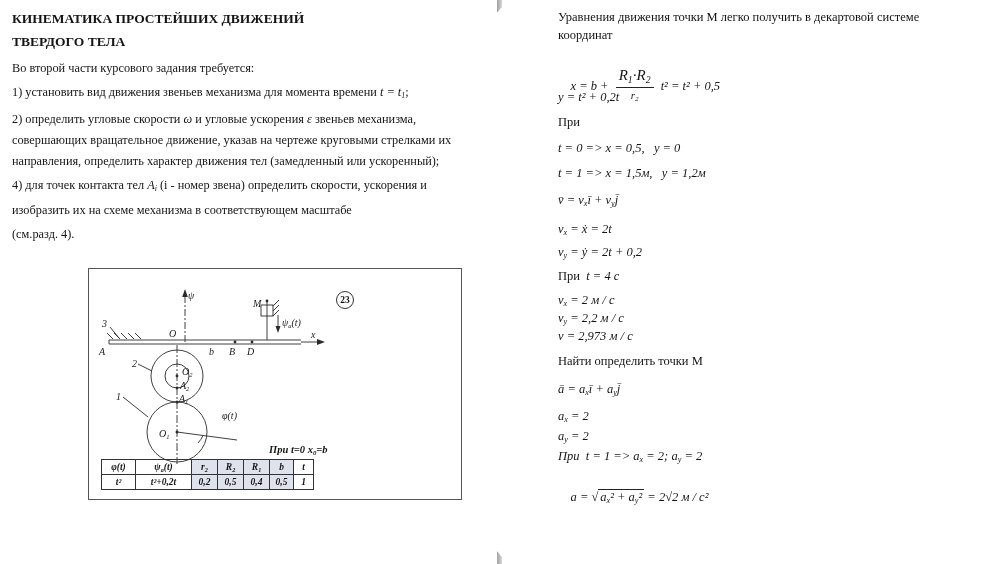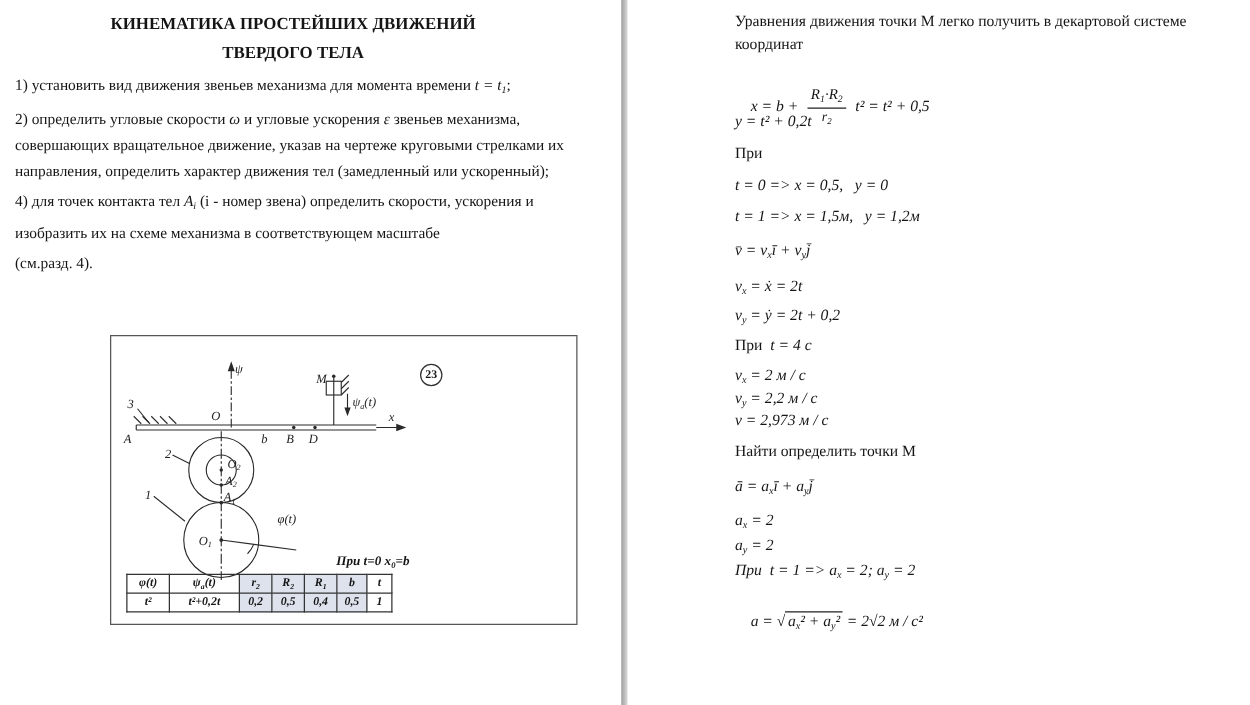--- a/index.html
+++ b/index.html
@@ -6,28 +6,28 @@
   html, body { width: 1000px; height: 564px; }
   body {
     position: relative;
     background: #ffffff;
     font-family: "Liberation Serif", "DejaVu Serif", serif;
     color: #151515;
     overflow: hidden;
   }
   .page { position: absolute; top: 0; height: 564px; background: #fff; }
   .page-left  { left: 0; width: 497px; padding: 8px 40px 0 12px; }
-  .page-right { left: 522px; width: 426px; border-radius: 29px; }
+  .page-right { left: 492px; width: 426px; border-radius: 29px; }
   .gutter {
     position: absolute; left: 497px; top: 0; width: 5px; height: 564px;
     background: linear-gradient(to right, #9f9f9f, #d8d8d8);
   }
 
   
-  .title { text-align: center; font-weight: bold; font-size: 13.5px; line-height: 21px; margin-bottom: 2px; }
+  .title { font-weight: bold; font-size: 13.5px; line-height: 21px; margin-bottom: 2px; }
   .title2 { margin-bottom: 6px; }
   .para { font-size: 12.3px; line-height: 21px; margin-bottom: 3px; }
 
   .sub   { font-size: 0.65em; vertical-align: -0.3em; }
   .i     { font-style: italic; }
   .sub.i { font-style: italic; }
 
   
   .figure {
     position: absolute; left: 88px; top: 268px; width: 374px; height: 232px;
@@ -65,32 +65,33 @@
   .ftable td.shade { background: #dde2ec; }
 
   
   .rline {
     position: absolute; left: 66px;
     font-size: 12.5px; line-height: 18px; white-space: pre; color: #151515;
   }
   .rpara { width: 398px; white-space: normal; }
   .eq { font-style: italic; }
   .frac { display: inline-block; text-align: center; vertical-align: middle; margin: 0 4px; }
-  .fnum { display: block; border-bottom: 1px solid #222; padding: 0 3px; font-size: 12px; line-height: 14px; }
+  .fnum { display: block; border-bottom: 1px solid #222; padding: 0 3px; font-size: 15px; line-height: 14px; }
   .fden { display: block; font-size: 11px; line-height: 14px; }
   .sqrt-sign { font-style: normal; }
   .radicand { border-top: 1px solid #222; padding: 0 2px; }
 </style>
 </head>
 <body>
 
 <div class="page page-left">
   <div class="title">КИНЕМАТИКА ПРОСТЕЙШИХ ДВИЖЕНИЙ</div>
   <div class="title title2">ТВЕРДОГО ТЕЛА</div>
 
+  <div class="para">Во второй части курсового задания требуется:</div>
   <div class="para"><span>1) установить вид движения звеньев механизма для момента времени  </span><span class="i">t = t</span><span class="sub i">1</span><span>;</span></div>
   <div class="para"><span>2) определить угловые скорости  </span><span class="i">ω</span><span>  и угловые ускорения  </span><span class="i">ε</span><span>  звеньев механизма, совершающих вращательное движение, указав на чертеже круговыми стрелками их направления, определить характер движения тел (замедленный или ускоренный);</span></div>
   <div class="para"><span>4) для точек контакта тел  </span><span class="i">A</span><span class="sub i">i</span><span>  (i - номер звена) определить скорости, ускорения и изобразить их на схеме механизма в соответствующем масштабе</span></div>
   <div class="para">(см.разд. 4).</div>
 </div>
 
 <div class="figure">
   <svg width="372" height="230" viewBox="0 0 372 230">
     <g stroke="#2a2a2a" fill="none" stroke-width="0.9">
 

